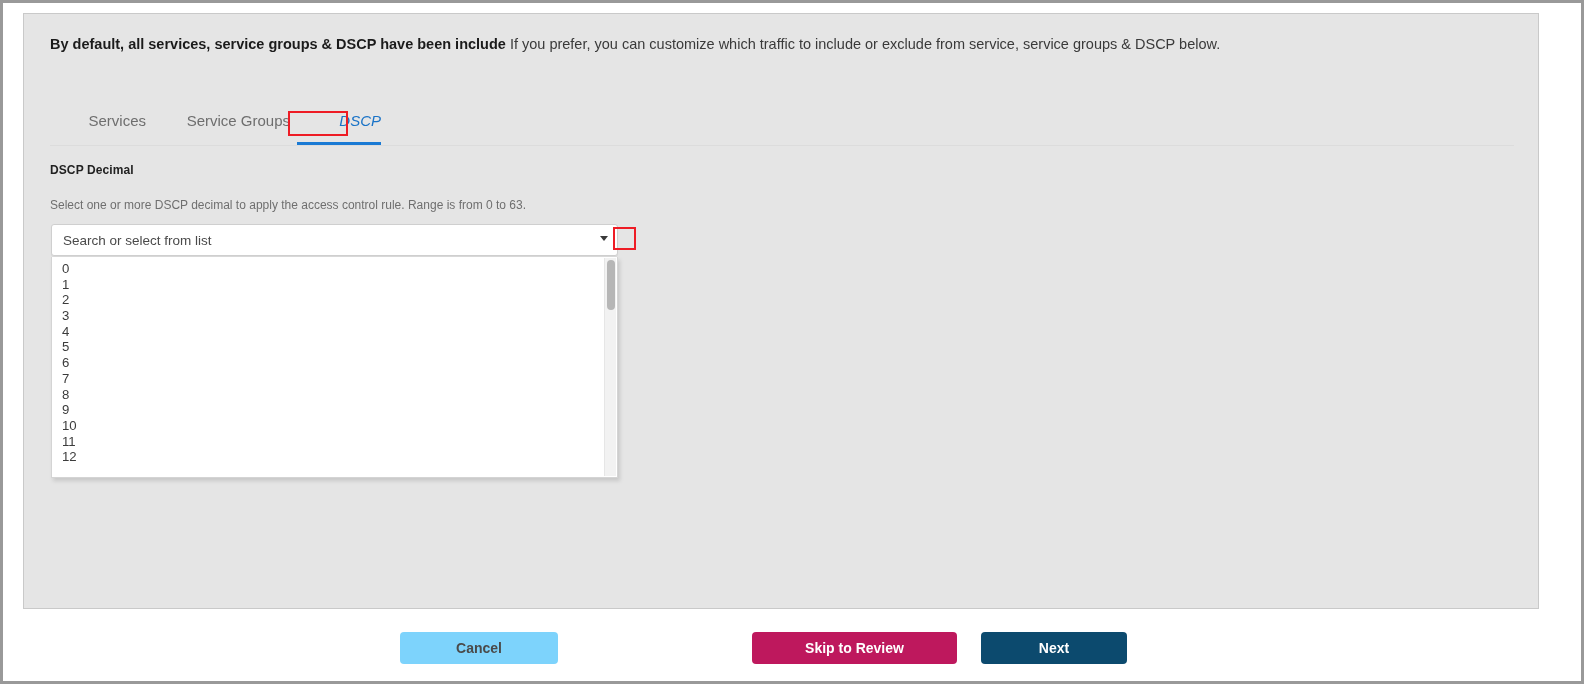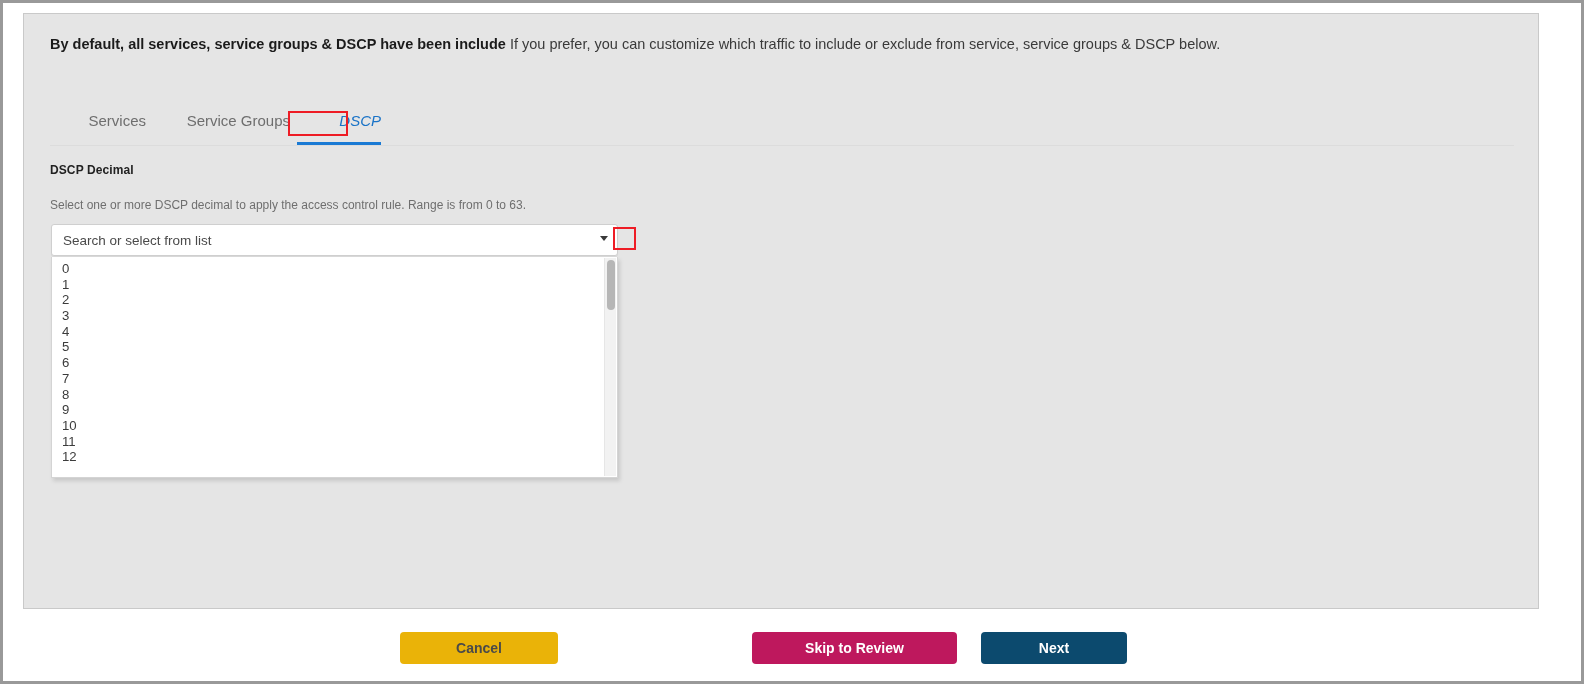--- a/index.html
+++ b/index.html
@@ -228,21 +228,21 @@
     font-weight: bold;
     border-radius: 4px;
     cursor: pointer;
     user-select: none;
     border: none;
     padding: 0;
     font-family: "Liberation Sans", sans-serif;
   }
   #btn-cancel {
     left: 377px; width: 158px;
-    background: #eab308; color: #4a4a4a;
+    background: #7dd3fc; color: #4a4a4a;
   }
   #btn-back {
     left: 559px; width: 145px;
     background: #d9d9d9; color: #4a4a4a;
   }
   #btn-skip {
     left: 729px; width: 205px;
     background: #be185d; color: #ffffff;
   }
   #btn-next {

